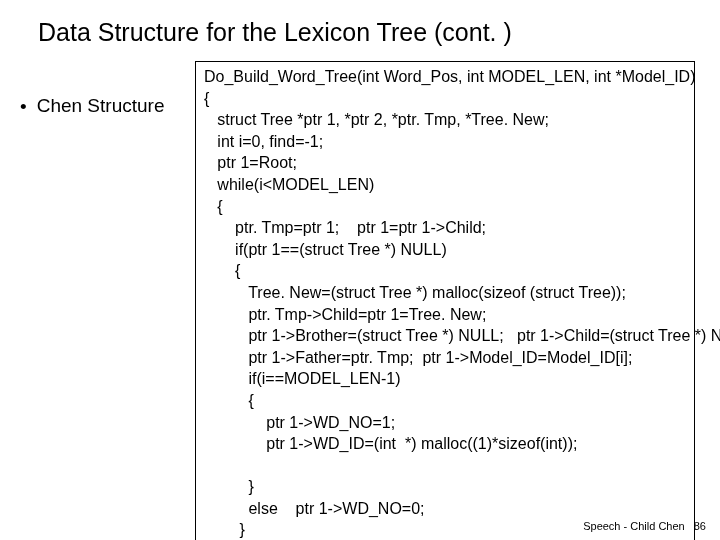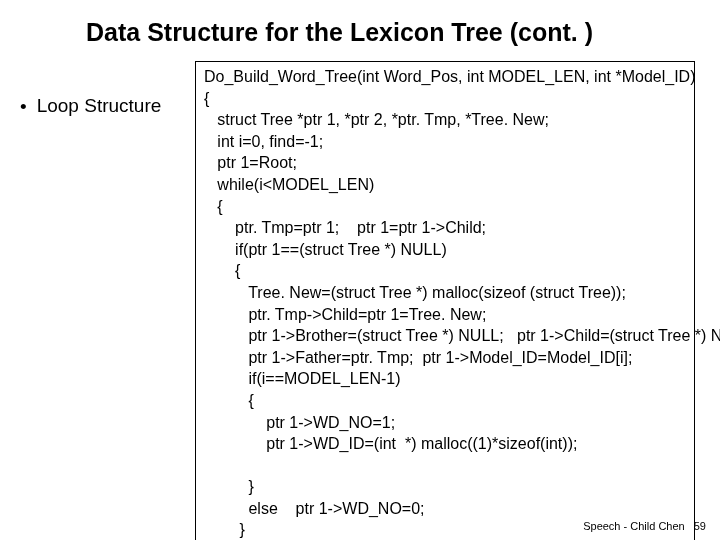--- a/index.html
+++ b/index.html
@@ -6,24 +6,23 @@
   body {
     width: 720px;
     height: 540px;
     background: #ffffff;
     font-family: Arial, Helvetica, sans-serif;
     position: relative;
     overflow: hidden;
   }
   .slide-title {
     font-size: 25px;
-    font-weight: bold;
+    font-weight: normal;
     padding: 18px 0 0 38px;
     color: #000;
-    margin-left: 48px;
   }
   .content-area {
     display: flex;
     padding: 14px 0 0 0;
   }
   .bullet-col {
     width: 195px;
     padding-left: 20px;
     padding-top: 34px;
   }
@@ -62,21 +61,21 @@
 </style>
 </head>
 <body>
 
 <div class="slide-title">Data Structure for the Lexicon Tree (cont. )</div>
 
 <div class="content-area">
   <div class="bullet-col">
     <div class="bullet-item">
       <span class="bullet-dot">•</span>
-      <span>Loop Structure</span>
+      <span>Chen Structure</span>
     </div>
   </div>
   <div class="code-box">Do_Build_Word_Tree(int Word_Pos, int MODEL_LEN, int *Model_ID)
 {
    struct Tree *ptr 1, *ptr 2, *ptr. Tmp, *Tree. New;
    int i=0, find=-1;
    ptr 1=Root;
    while(i&lt;MODEL_LEN)
    {
        ptr. Tmp=ptr 1;    ptr 1=ptr 1-&gt;Child;
@@ -94,14 +93,14 @@
           }
           else    ptr 1-&gt;WD_NO=0;
         }
         else  { …………………. } ;
     }//While Loop
 }//Do_Build_Tree</div>
 </div>
 
 <div class="footer">
   <span>Speech - Child Chen</span>
-  <span class="footer-page">59</span>
+  <span class="footer-page">86</span>
 </div>
 
 </body></html>

